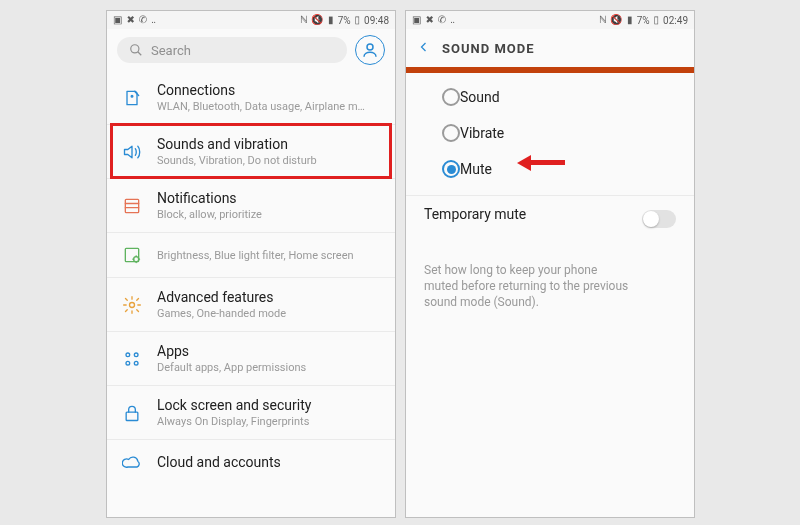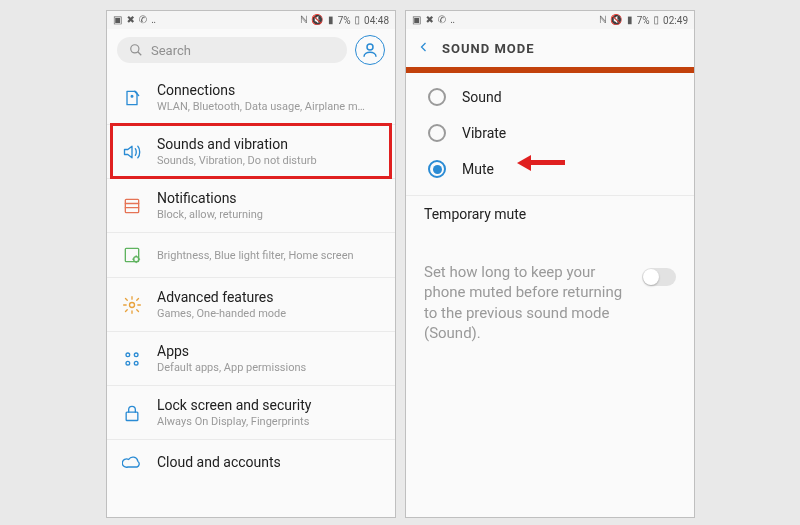--- a/index.html
+++ b/index.html
@@ -32,32 +32,32 @@
 
   .hl { position:absolute; border:3px solid #e02020; pointer-events:none; }
 
   
   .subheader { height:44px; display:flex; align-items:center; gap:12px; padding:0 12px; border-bottom:6px solid #c2410c;}
   .back { color:#2a8bd4; font-size:18px; font-weight:300; }
   .subtitle { font-size:13px; font-weight:700; letter-spacing:1px; color:#444; }
 
   
   .radios { padding:6px 0 2px 0; }
-  .radio-row { display:flex; align-items:center; gap:16px; padding:9px 22px; }
+  .radio-row { display:flex; align-items:center; gap:0; padding:9px 36px; }
   .radio { width:18px; height:18px; border:2px solid #9a9a9a; border-radius:50%; display:flex; align-items:center; justify-content:center; }
   .radio.sel { border-color:#2a8bd4; }
   .radio.sel::after { content:""; width:9px; height:9px; background:#2a8bd4; border-radius:50%; }
   .radio-label { font-size:14px; color:#222; }
 
   .divider { height:1px; background:#eaeaea; margin:6px 0 0 0; }
 
-  .temp { padding:10px 18px 10px 18px; display:flex; gap:10px; align-items:center; }
+  .temp { padding:10px 18px 10px 18px; display:flex; gap:10px; align-items:flex-start; }
   .temp .tcol { flex:1; }
   .temp .ttl { font-size:14px; color:#222; margin-bottom:3px; }
-  .temp .tdesc { font-size:15px; color:#9a9a9a; line-height:1.35; max-width:210px;margin-top:40px;}
+  .temp .tdesc { font-size:12px; color:#9a9a9a; line-height:1.35; max-width:210px;margin-top:40px;}
   .toggle { width:34px; height:18px; margin-top:4px; background:#e2e2e2; border-radius:10px; position:relative; flex:0 0 34px;}
   .toggle .knob { position:absolute; width:16px; height:16px; background:#fff; border-radius:50%; top:1px; left:1px; box-shadow:0 1px 2px rgba(0,0,0,.25);}
 
   
   .arrow { position:absolute; pointer-events:none; }
   .arrow-line { position:absolute; height:5px; background:#e02020; }
   .arrow-head { position:absolute; width:0; height:0; border-top:8px solid transparent; border-bottom:8px solid transparent; border-right:14px solid #e02020; }
 </style>
 </head>
 <body>
@@ -72,21 +72,21 @@
         <span class="sb-glyph">✖</span>
         <span class="sb-glyph">✆</span>
         <span class="sb-glyph">‥</span>
       </div>
       <div class="sb-right">
         <span class="sb-glyph">ℕ</span>
         <span class="sb-glyph">🔇</span>
         <span class="sb-glyph">▮</span>
         <span>7%</span>
         <span class="sb-glyph">▯</span>
-        <span>04:48</span>
+        <span>09:48</span>
       </div>
     </div>
 
     <div class="searchrow">
       <div class="searchbox">
         <svg width="14" height="14" viewBox="0 0 24 24" fill="none" stroke="#909090" stroke-width="2">
             <circle cx="10" cy="10" r="7"></circle>
             <line x1="21" y1="21" x2="15" y2="15"></line>
           </svg>
         <span>Search</span>
@@ -129,21 +129,21 @@
         <div class="row">
           <div class="ic">
             <svg width="20" height="20" viewBox="0 0 24 24" fill="none" stroke="#e57355" stroke-width="1.6" stroke-linecap="round" stroke-linejoin="round">
               <rect x="4" y="4" width="16" height="16" rx="1"></rect>
               <line x1="4" y1="9" x2="20" y2="9"></line>
               <line x1="4" y1="14" x2="20" y2="14"></line>
             </svg>
           </div>
           <div class="txt">
             <div class="title">Notifications</div>
-            <div class="sub">Block, allow, returning</div>
+            <div class="sub">Block, allow, prioritize</div>
           </div>
         </div>
         <div class="row">
           <div class="ic">
             <svg width="20" height="20" viewBox="0 0 24 24" fill="none" stroke="#5fb35f" stroke-width="1.6" stroke-linecap="round" stroke-linejoin="round">
               <rect x="4" y="4" width="16" height="16" rx="1"></rect>
               <circle cx="17" cy="17" r="3"></circle>
               <line x1="17" y1="13" x2="17" y2="14"></line>
               <line x1="17" y1="20" x2="17" y2="21"></line>
               <line x1="13" y1="17" x2="14" y2="17"></line>

